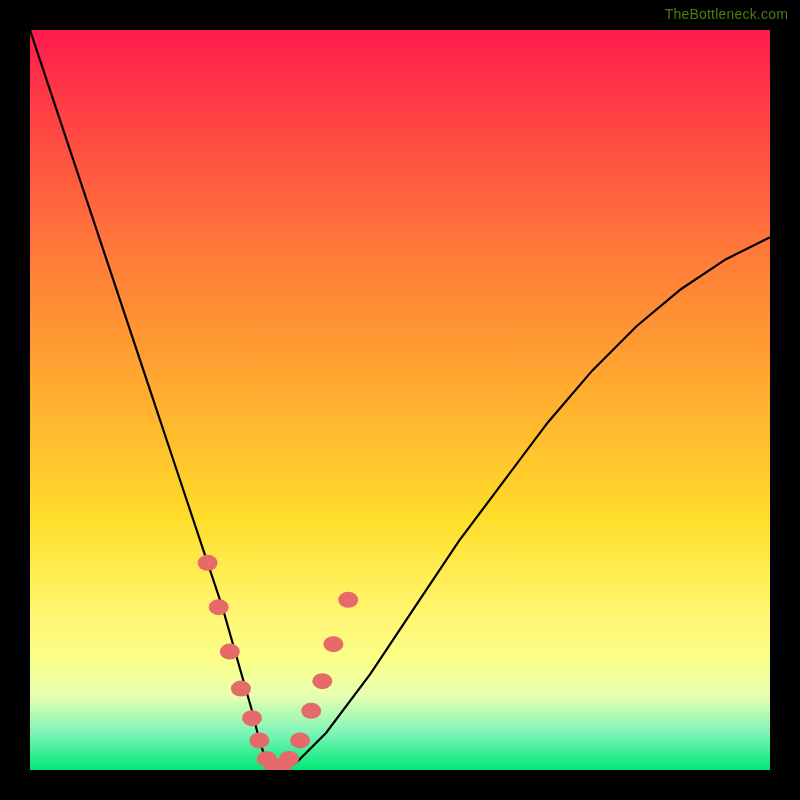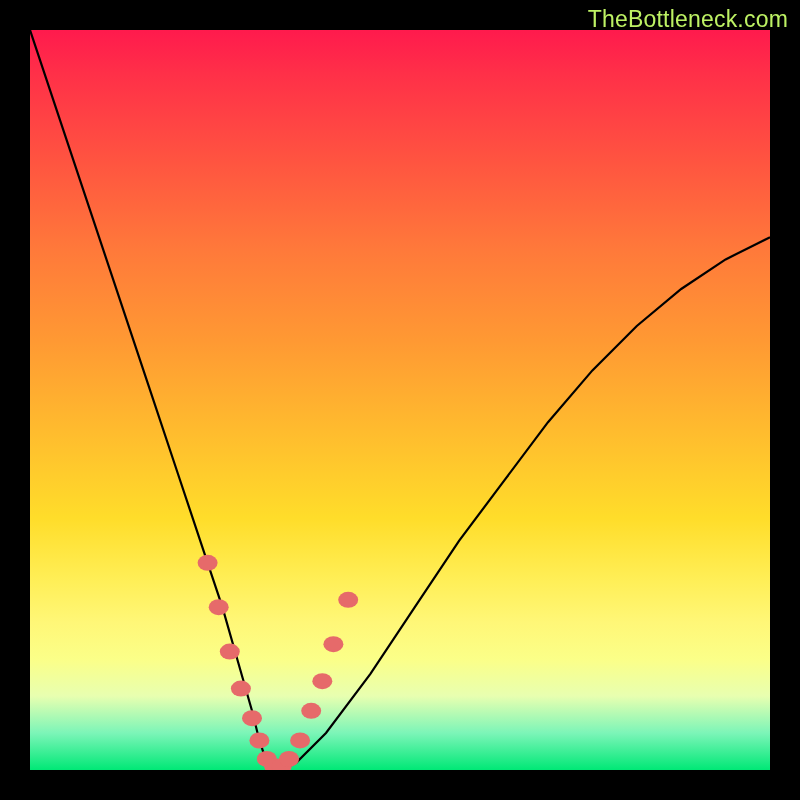--- a/index.html
+++ b/index.html
@@ -37,22 +37,22 @@
       #fbff88 85%,
       #e8ffb0 90%,
       #7cf5b8 95%,
       #00e876 100%
     );
   }
   .watermark {
     position: absolute;
     top: 6px;
     right: 12px;
-    color: #bef264;
-    font-size: 23px;
+    color: #4d7c0f;
+    font-size: 14px;
     letter-spacing: 0.2px;
     font-weight: 400;
     z-index: 5;
     user-select: none;
   }
   svg.curve {
     position: absolute;
     left: 0;
     top: 0;
     width: 740px;

